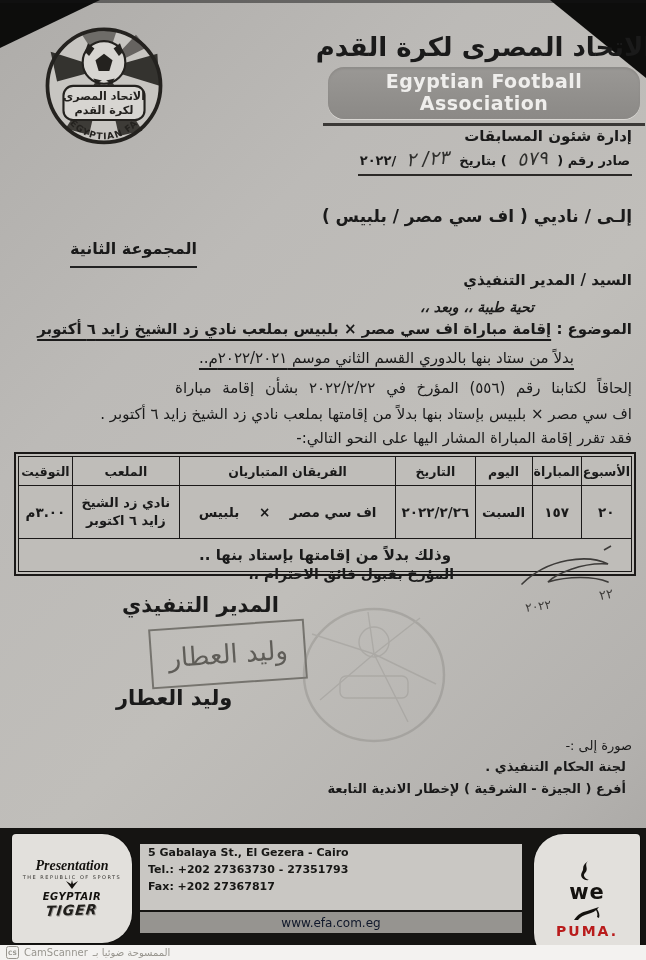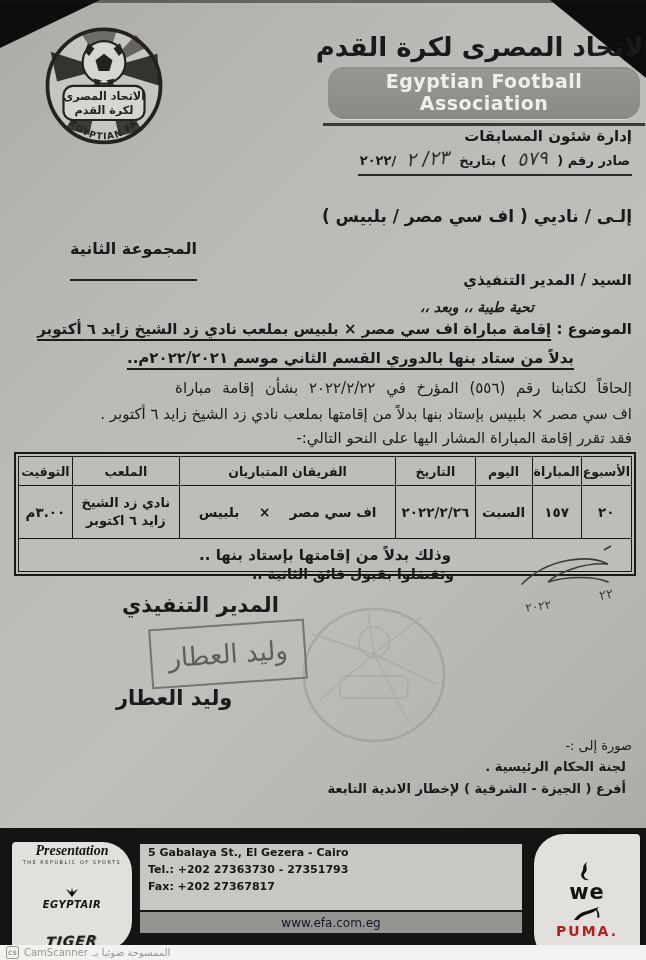--- a/index.html
+++ b/index.html
@@ -23,26 +23,26 @@
   .bar-rule{width:103%;height:2.5px;background:#3b3937;margin-top:4px;}
   .dept{position:absolute;right:14px;top:127px;font-size:15px;font-weight:bold;}
   .serial{position:absolute;right:14px;top:147px;direction:rtl;display:flex;align-items:baseline;
     gap:10px;border-bottom:2px solid #2b2927;padding:0 2px 5px;font-size:13px;font-weight:bold;}
   .hand{font-weight:400;color:#30302e;font-size:19px;letter-spacing:2px;display:inline-block;
     transform:rotate(-4deg);font-style:italic;}
 
   
   .ln{position:absolute;direction:rtl;white-space:nowrap;}
   .to-line{right:14px;top:206px;font-size:17px;font-weight:bold;}
-  .group-line{left:70px;top:239px;font-size:16px;font-weight:bold;border-bottom:2.5px solid #222;padding-bottom:21px;}
+  .group-line{left:70px;top:239px;font-size:16px;font-weight:bold;border-bottom:2.5px solid #222;padding-bottom:8px;}
   .attn-line{right:14px;top:271px;font-size:15px;font-weight:bold;}
   .greet-line{right:112px;top:299px;font-size:14px;font-weight:bold;font-style:italic;}
   .subj1{right:14px;top:320px;width:620px;font-size:15px;font-weight:bold;white-space:normal;}
   .subj1 .u{text-decoration:underline;text-underline-offset:5px;text-decoration-thickness:2px;}
-  .subj2{right:72px;top:349px;font-size:15px;font-weight:bold;text-decoration:underline;
+  .subj2{right:72px;top:349px;font-size:15px;font-weight:normal;text-decoration:underline;
     text-underline-offset:5px;text-decoration-thickness:2px;}
   .b1{right:14px;top:379px;width:618px;font-size:15px;word-spacing:6px;text-align:justify;}
   .b2{right:14px;top:405px;width:618px;font-size:15px;}
   .b3{right:14px;top:429px;font-size:15px;text-align:right;}
 
   
   .tablewrap{position:absolute;left:14px;top:452px;width:614px;border:2px solid #1b1918;padding:2px;background:#bfbdb9;}
   table{width:100%;border-collapse:collapse;direction:rtl;}
   th,td{border:1.6px solid #1b1918;text-align:center;vertical-align:middle;padding:2px 1px;}
   th{font-size:12.5px;font-weight:bold;height:24px;}
@@ -64,21 +64,21 @@
 
   
   .cc{position:absolute;right:14px;top:735px;direction:rtl;font-size:13px;line-height:1.65;}
   .cc .cc-item{padding-right:6px;font-weight:bold;}
   .cc .cc-label{font-weight:normal;}
 
   
   .footer{position:absolute;left:0;top:828px;width:646px;height:118px;background:#151412;}
   .fpanel{position:absolute;background:#e2e0dc;box-shadow:0 0 0 1px #00000040;}
   .fpanel.left{left:12px;top:6px;width:120px;height:105px;border-radius:4px 30px 30px 4px;
-    display:flex;flex-direction:column;align-items:center;justify-content:space-between;padding:2px 0;margin-top:8px;}
+    display:flex;flex-direction:column;align-items:center;justify-content:center;padding:2px 0;}
   .fpanel.right{right:6px;top:6px;width:106px;height:129px;border-radius:30px 4px 4px 30px;
     display:flex;flex-direction:column;align-items:center;justify-content:center;gap:1px;}
   .addrbox{position:absolute;left:140px;top:16px;width:382px;height:66px;background:#c9c7c3;
     display:flex;justify-content:space-between;padding:0 8px;box-sizing:border-box;}
   .addr-en{font-size:11px;font-weight:bold;line-height:1.55;color:#171715;}
   .addr-ar{direction:rtl;text-align:right;font-size:10.5px;font-weight:bold;line-height:1.6;color:#171715;}
   .wwwstrip{position:absolute;left:140px;top:84px;width:382px;height:21px;background:#96948ف;
     background:#969490;display:flex;align-items:center;justify-content:center;
     font-size:12px;color:#0f172a;}
   .pres{font-family:"Liberation Serif",serif;font-weight:bold;font-style:italic;font-size:14px;color:#14120f;line-height:1;}
@@ -212,21 +212,21 @@
 
   <div class="squiggle">
     <svg width="132" height="76" viewBox="0 0 132 76">
       <path d="M14 40 C 40 14, 80 10, 100 20 C 74 18, 48 30, 40 38 C 60 32, 86 32, 100 38" stroke="#3d3b39" stroke-width="1.7" fill="none" stroke-linecap="round"></path>
       <path d="M96 6 l 7 -4" stroke="#3d3b39" stroke-width="1.5" fill="none"></path>
       <text x="92" y="56" font-size="13" fill="#3d3b39" transform="rotate(-10 92 56)">٢٢</text>
       <text x="18" y="68" font-size="12" fill="#3d3b39" transform="rotate(-8 18 68)">٢٠٢٢</text>
     </svg>
   </div>
 
-  <div class="ln salut">وتفضلوا بقبول فائق الثانية ،،</div>
+  <div class="ln salut">المؤرخ بقبول فائق الاحترام ،،</div>
   <div class="exec-title">المدير التنفيذي</div>
 
   <div class="stamp-box">
     <span>وليد العطار</span>
   </div>
 
   <div class="round-stamp">
     <svg width="152" height="142" viewBox="0 0 152 142">
       <ellipse cx="76" cy="71" rx="70" ry="66" fill="none" stroke="#7e7c77" stroke-width="2.5"></ellipse>
       <g stroke="#8a8883" stroke-width="1.4" fill="none">
@@ -239,21 +239,21 @@
         <circle cx="76" cy="38" r="15"></circle>
         <rect x="42" y="72" width="68" height="22" rx="6"></rect>
       </g>
     </svg>
   </div>
 
   <div class="exec-name">وليد العطار</div>
 
   <div class="cc">
     <div class="cc-label">صورة إلى :-</div>
-    <div class="cc-item">لجنة الحكام الرئيسية .</div>
+    <div class="cc-item">لجنة الحكام التنفيذي .</div>
     <div class="cc-item">أفرع ( الجيزة - الشرقية ) لإخطار الاندية التابعة</div>
   </div>
 
   <div class="footer">
     <div class="fpanel left">
       <div style="text-align:center">
         <div class="pres">Presentation</div>
         <div class="pres-tag">THE REPUBLIC OF SPORTS</div>
       </div>
       <div class="egyptair">

